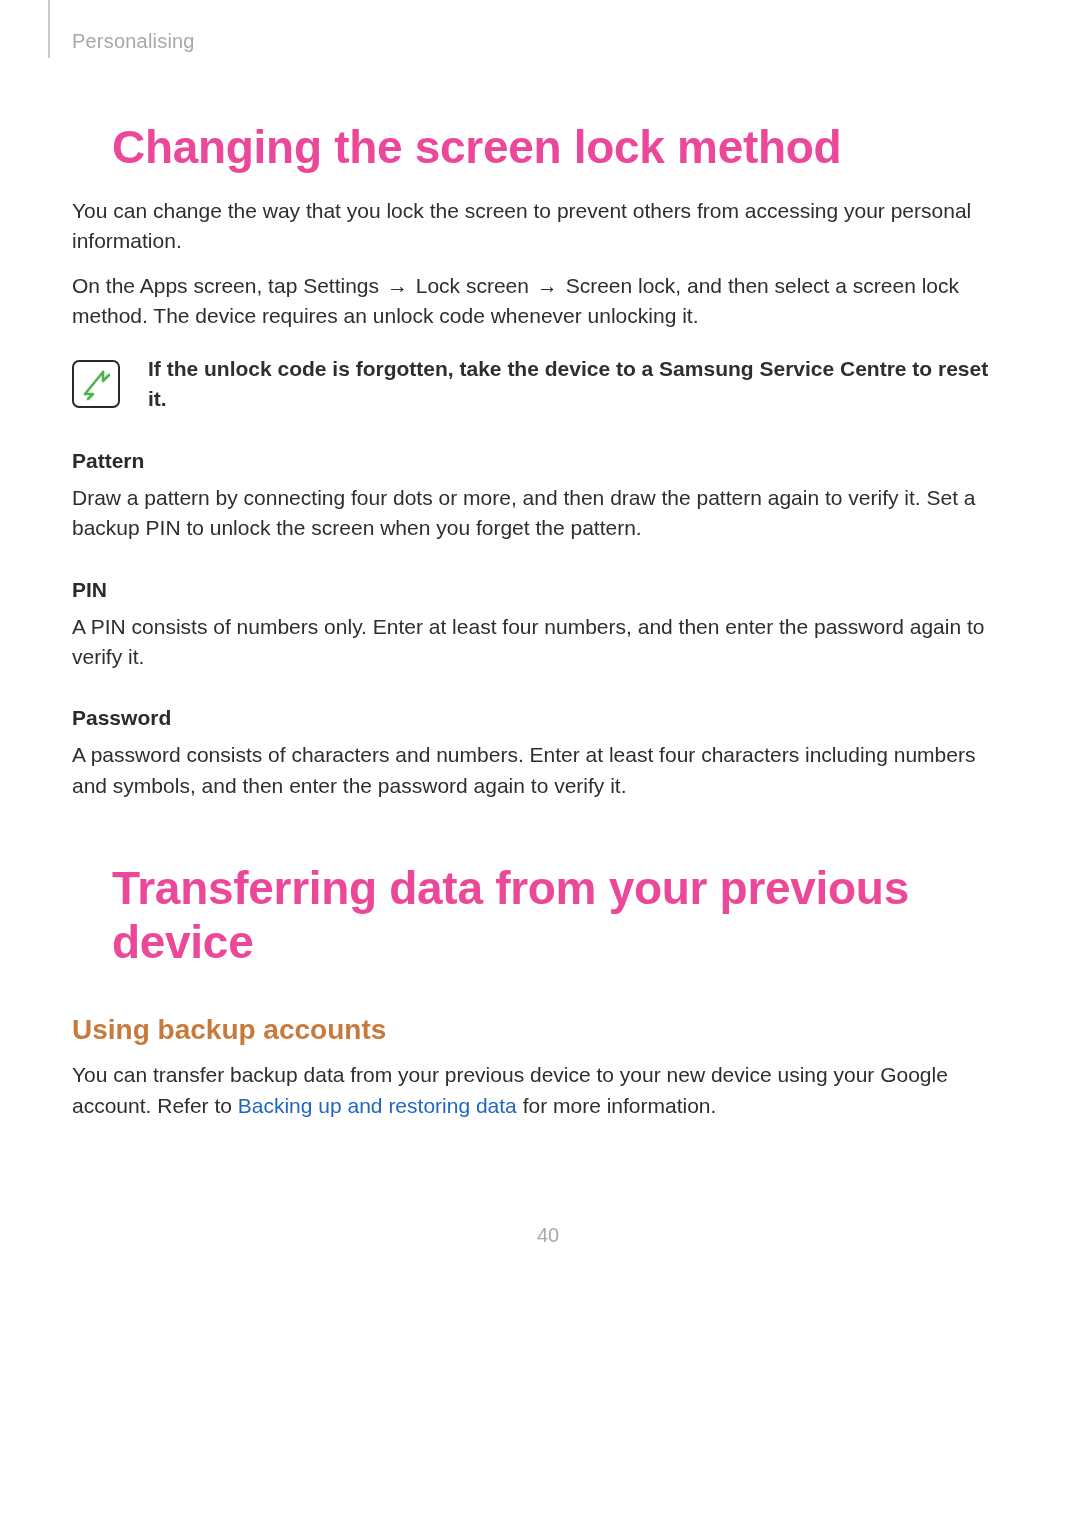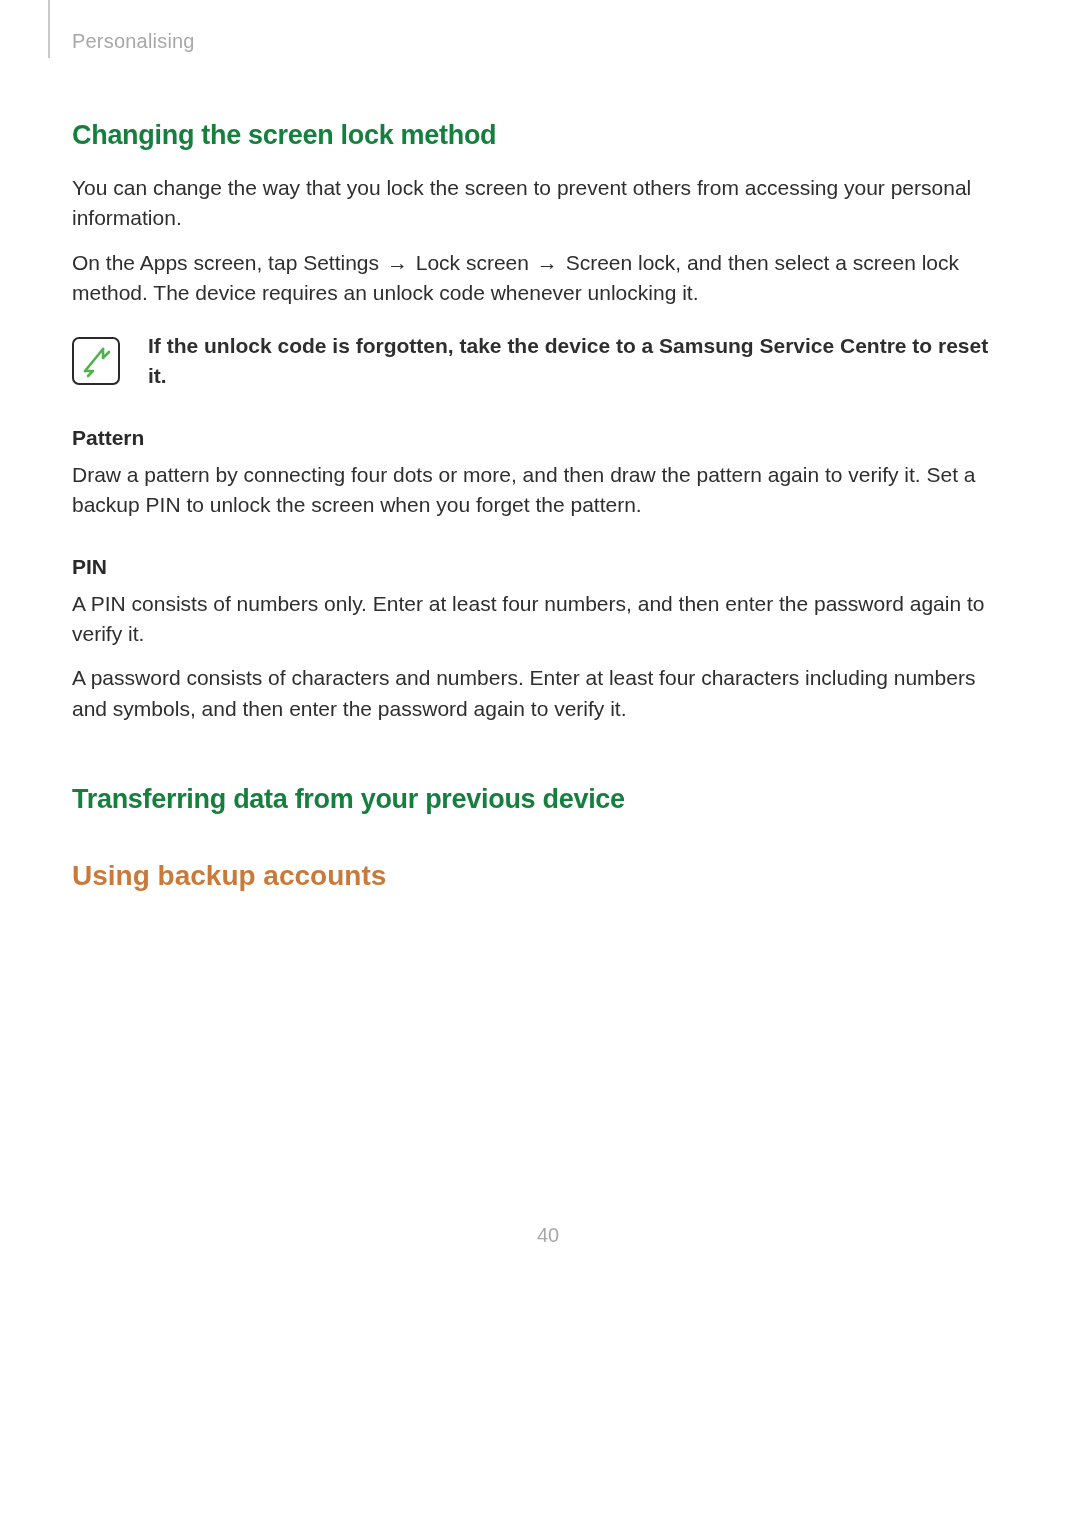--- a/index.html
+++ b/index.html
@@ -1,21 +1,21 @@
 <!DOCTYPE html>
 <html><head>
 <meta charset="utf-8">
 <style>
   * { box-sizing: border-box; margin: 0; padding: 0; }
   html, body { width: 1080px; height: 1527px; background: #fff; font-family: "Segoe UI", "Helvetica Neue", Arial, sans-serif; color: #222; }
   .page { position: relative; width: 1080px; height: 1307px; padding: 30px 72px 0 72px; }
   .header-rule { position: absolute; left: 48px; top: 0; width: 2px; height: 58px; background: #c9c9c9; }
   .breadcrumb { position: absolute; left: 72px; top: 30px; font-size: 20px; color: #a8a8a8; letter-spacing: 0.2px; }
   .content { padding-top: 90px; }
-  h1 { font-size: 27px; font-weight: 700; color: #15803d; margin-bottom: 22px; letter-spacing: -0.3px; }
+  h1 { font-size: 46px; font-weight: 700; color: #ec4899; margin-bottom: 22px; letter-spacing: -0.3px; margin-left: 40px; }
   h2 { font-size: 28px; font-weight: 700; color: #c97a3a; margin-top: 45px; margin-bottom: 14px; }
   h3 { font-size: 21px; font-weight: 700; color: #2a2a2a; margin-top: 34px; margin-bottom: 10px; }
   p { font-size: 21px; line-height: 1.45; color: #2e2e2e; margin-bottom: 14px; }
   .bold { font-weight: 400; }
   .arrow { font-weight: 400; padding: 0 2px; }
   .note-row { display: flex; align-items: center; gap: 28px; margin: 22px 0 18px 0; font-weight: bold; }
   .note-icon { flex: 0 0 auto; width: 48px; height: 48px; border: 2.5px solid #2a2a2a; border-radius: 7px; display: flex; align-items: center; justify-content: center; }
   .note-icon svg { width: 34px; height: 34px; }
   .note-text { font-size: 21px; line-height: 1.45; color: #2e2e2e; }
   .link { color: #1f66c1; }
@@ -48,22 +48,26 @@
       </div>
       <div class="note-text">If the unlock code is forgotten, take the device to a Samsung Service Centre to reset it.</div>
     </div>
 
     <h3>Pattern</h3>
     <p>Draw a pattern by connecting four dots or more, and then draw the pattern again to verify it. Set a backup PIN to unlock the screen when you forget the pattern.</p>
 
     <h3>PIN</h3>
     <p>A PIN consists of numbers only. Enter at least four numbers, and then enter the password again to verify it.</p>
 
+    <h3>Password</h3>
     <p>A password consists of characters and numbers. Enter at least four characters including numbers and symbols, and then enter the password again to verify it.</p>
 
     <div class="section2">
       <h1>Transferring data from your previous device</h1>
       <h2>Using backup accounts</h2>
+      <p>
+        <span>You can transfer backup data from your previous device to your new device using your Google account. Refer to </span><span class="link">Backing up and restoring data</span><span> for more information.</span>
+      </p>
     </div>
   </div>
 
   <div class="pagenum">40</div>
 </div>
 
 </body></html>

